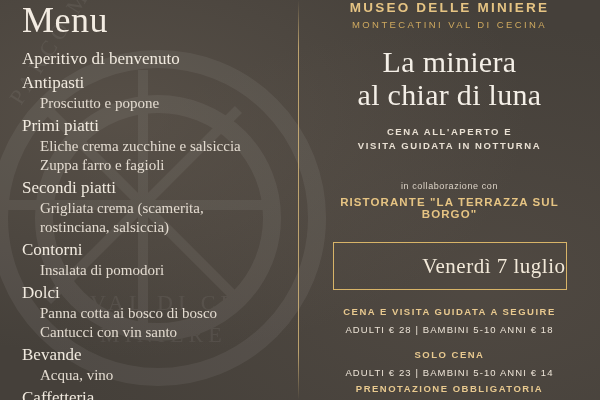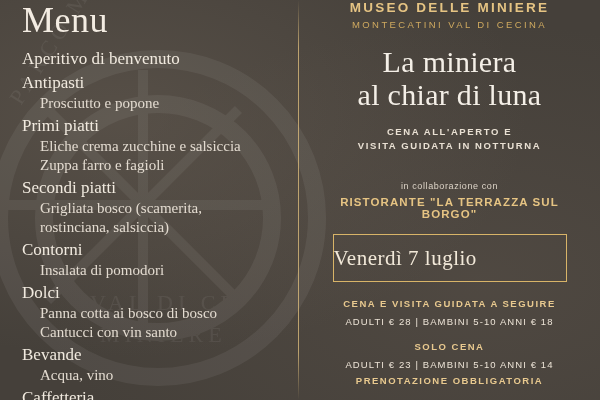--- a/index.html
+++ b/index.html
@@ -160,27 +160,27 @@
   }
   .collab-name {
     font-family: "Liberation Sans", sans-serif;
     font-size: 11.5px;
     letter-spacing: 1.1px;
     color: #e6c483;
     font-weight: bold;
     margin-top: 5px;
   }
   .date-box {
-    margin: 14px auto 0 auto;
+    margin: 22px auto 0 auto;
     width: 232px;
     height: 46px;
     border: 1.5px solid #d8b468;
     display: flex;
     align-items: center;
-    justify-content: flex-start;
+    justify-content: flex-end;
   }
   .date-text {
     font-family: "Liberation Serif", serif;
     font-size: 21px;
     color: #f2e9d9;
     letter-spacing: 0.5px;
   }
   .price-head {
     font-family: "Liberation Sans", sans-serif;
     font-size: 9.5px;
@@ -236,21 +236,21 @@
     </div>
 
     <div class="course">
       <div class="course-name">Primi piatti</div>
       <div class="dish">Eliche crema zucchine e salsiccia</div>
       <div class="dish">Zuppa farro e fagioli</div>
     </div>
 
     <div class="course">
       <div class="course-name">Secondi piatti</div>
-      <div class="dish">Grigliata bosco (scamerita,</div>
+      <div class="dish">Grigliata crema (scamerita,</div>
       <div class="dish">rostinciana, salsiccia)</div>
     </div>
 
     <div class="course">
       <div class="course-name">Contorni</div>
       <div class="dish">Insalata di pomodori</div>
     </div>
 
     <div class="course">
       <div class="course-name">Dolci</div>

